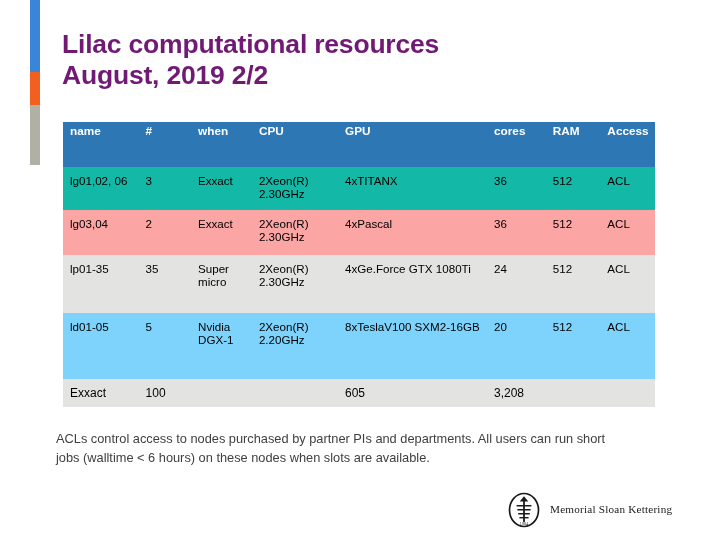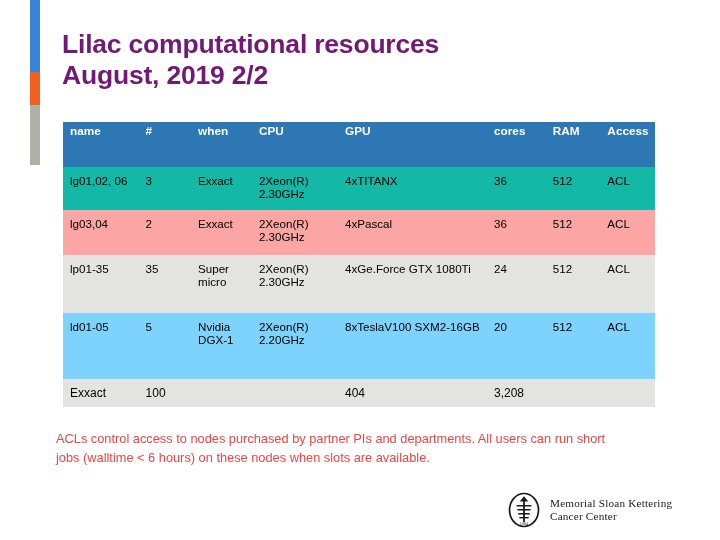--- a/index.html
+++ b/index.html
@@ -98,21 +98,21 @@
   .r4 td { height: 52px; }
 
   
   #footer-note {
     position: absolute;
     left: 56px;
     top: 430px;
     width: 560px;
     font-size: 12.8px;
     line-height: 18.6px;
-    color: #ef4444;
+    color: #404040;
   }
 
   
   #msk-logo {
     position: absolute;
     left: 505px;
     top: 490px;
     display: flex;
     align-items: center;
   }
@@ -202,21 +202,21 @@
       <td>8xTeslaV100 SXM2-16GB</td>
       <td>20</td>
       <td>512</td>
       <td>ACL</td>
     </tr>
     <tr class="row-total" style="background: rgb(227, 227, 225);">
       <td>Exxact</td>
       <td>100</td>
       <td></td>
       <td></td>
-      <td>404</td>
+      <td>605</td>
       <td>3,208</td>
       <td></td>
       <td></td>
     </tr>
   </tbody>
 </table>
 
 <div id="footer-note">ACLs control access to nodes purchased by partner PIs and departments. All users can run short jobs (walltime &lt; 6 hours) on these nodes when slots are available.</div>
 
 <div id="msk-logo">
@@ -228,15 +228,14 @@
     <path d="M19 6.2 L23.3 11.6 L14.7 11.6 Z" fill="#1a1a1a"></path>
 
     <rect x="11.6" y="15.0" width="14.8" height="1.5" fill="#1a1a1a"></rect>
     <rect x="12.4" y="19.0" width="13.2" height="1.5" fill="#1a1a1a"></rect>
     <rect x="13.2" y="23.0" width="11.6" height="1.5" fill="#1a1a1a"></rect>
     <rect x="14.4" y="27.0" width="9.2" height="1.4" fill="#1a1a1a"></rect>
     <text x="19" y="34.6" text-anchor="middle" font-family="'Liberation Serif', serif" font-size="4.2" fill="#1a1a1a">1884</text>
   </svg>
   <div class="wordmark">
     <div>Memorial Sloan Kettering</div>
-    <div>Cancer Center</div>
   </div>
 </div>
 
 </body></html>

